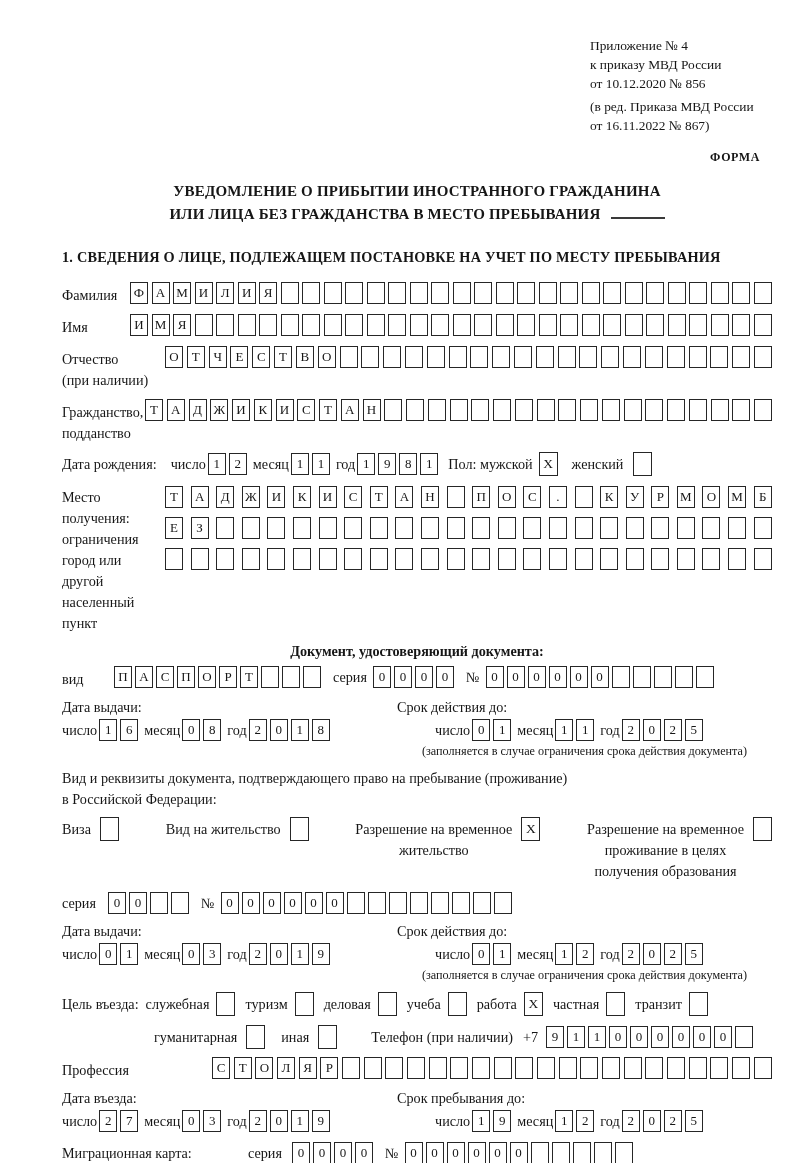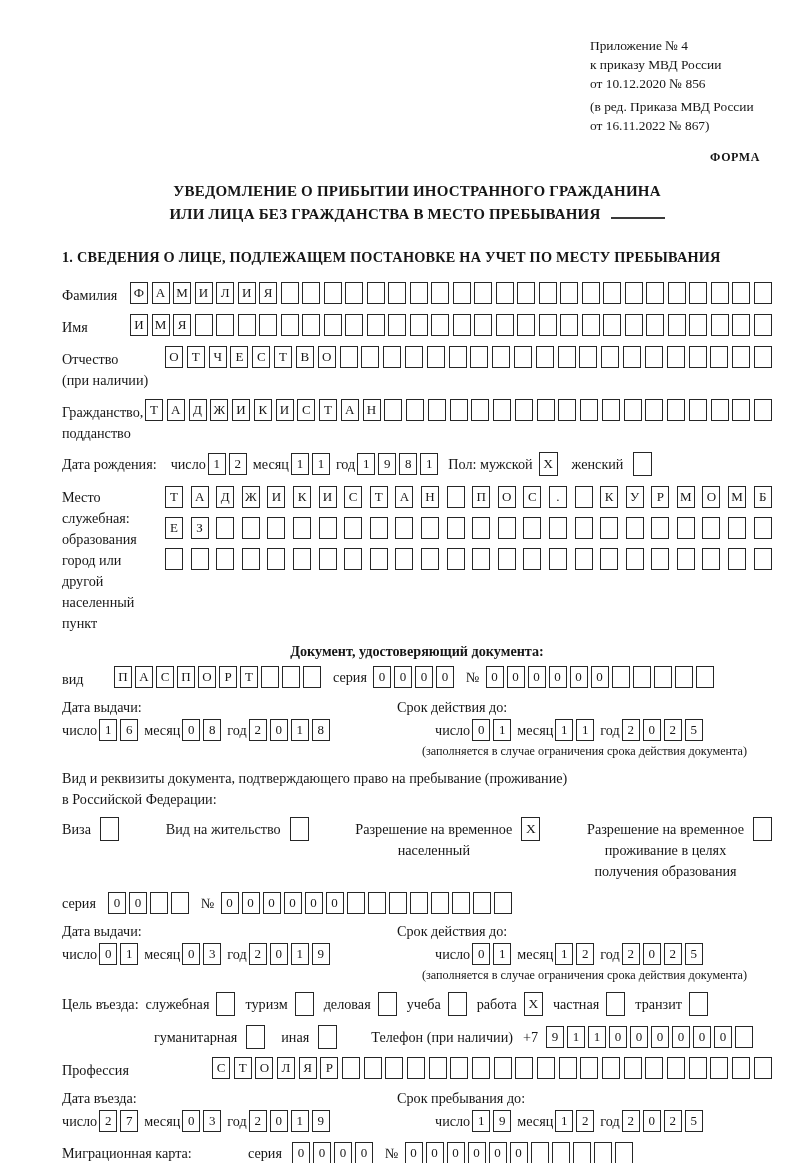--- a/index.html
+++ b/index.html
@@ -270,22 +270,22 @@
         </span>
       </span>
     <span style="padding:0 6px 0 10px; white-space:nowrap">Пол: мужской</span>
     <span class="checkbox">X</span>
     <span style="padding:0 10px 0 14px">женский</span>
     <span class="checkbox"></span>
   </div>
 
   <div class="frow">
     <span class="lbl w-place">
-      <div>Место служебная:</div>
-      <div>образования</div>
+      <div>Место получения:</div>
+      <div>ограничения</div>
       <div>город или другой</div>
       <div>населенный пункт</div>
     </span>
     <span class="stack">
       <span class="cells fill">
           <span class="cell">Т</span>
           <span class="cell">А</span>
           <span class="cell">Д</span>
           <span class="cell">Ж</span>
           <span class="cell">И</span>
@@ -461,21 +461,21 @@
       <span class="opt-label">Виза</span>
       <span class="checkbox"></span>
     </div>
     <div class="opt">
       <span class="opt-label">Вид на жительство</span>
       <span class="checkbox"></span>
     </div>
     <div class="opt">
       <span class="opt-label">
         <div>Разрешение на временное</div>
-        <div>населенный</div>
+        <div>жительство</div>
       </span>
       <span class="checkbox">X</span>
     </div>
     <div class="opt">
       <span class="opt-label">
         <div>Разрешение на временное</div>
         <div>проживание в целях</div>
         <div>получения образования</div>
       </span>
       <span class="checkbox"></span>

